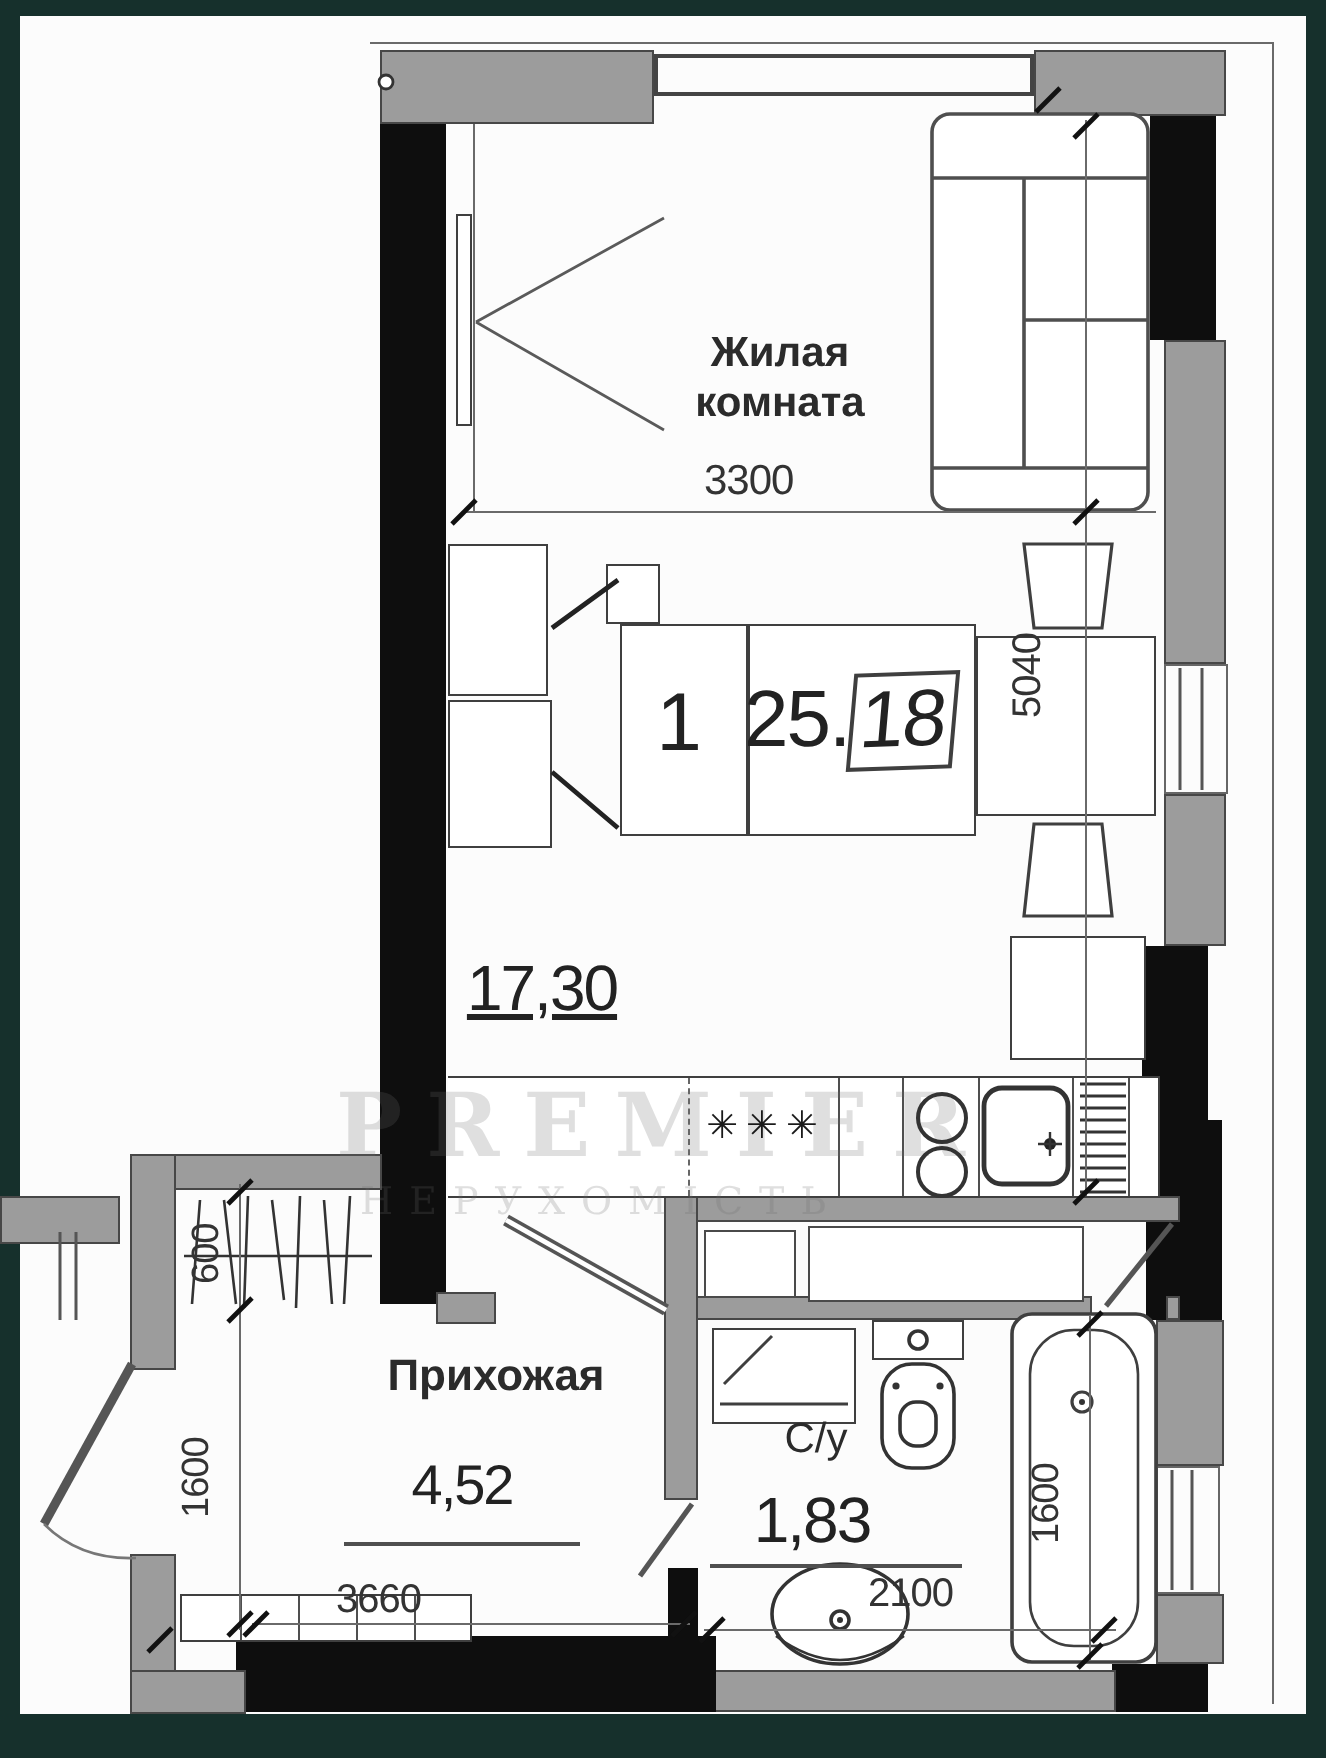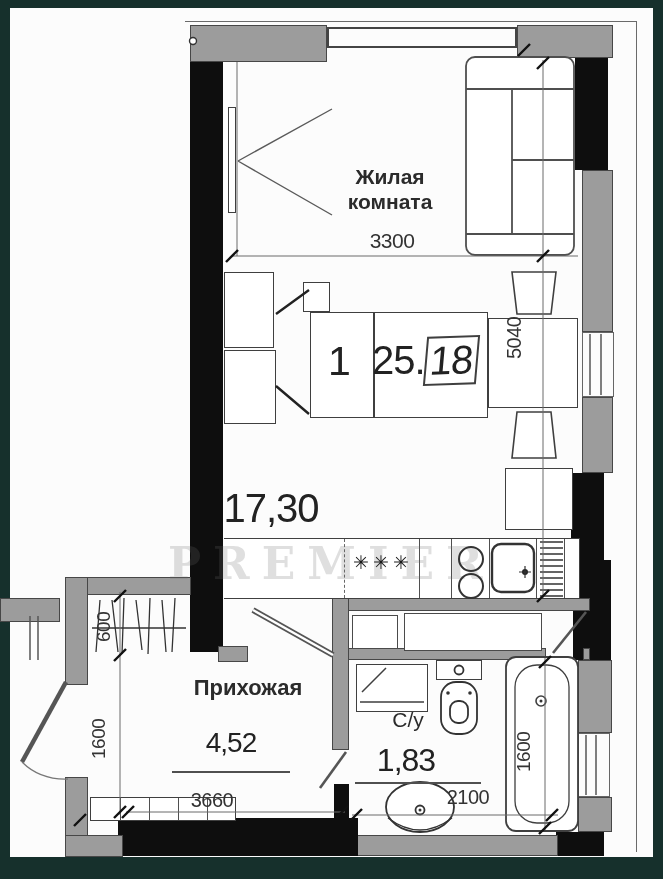--- a/index.html
+++ b/index.html
@@ -11,21 +11,21 @@
   #stage{position:relative;width:663px;height:879px;background:var(--frame);overflow:hidden;}
   .a{position:absolute;box-sizing:border-box;}
   .page{background:var(--page);}
   .wg{background:var(--wall-gray);border:1px solid #474747;}
   .wb{background:var(--wall-black);}
   .furn{background:#fff;border:1.6px solid #3f3f3f;}
   .duct{background:#fff;border:1.6px solid #4a4a4a;}
   .thin{background:#6a6a6a;}
   .lbl{color:var(--text);font-weight:600;text-align:center;line-height:1.1;}
   .area{color:#222;font-weight:600;text-align:center;letter-spacing:-1px;}
-  .dim{color:var(--dim);text-align:center;letter-spacing:-0.5px;white-space:nowrap;}
+  .dim{color:var(--dim);letter-spacing:-0.5px;white-space:nowrap;}
   .vtext{writing-mode:vertical-rl;transform:rotate(180deg);text-align:center;}
   .uline{background:#4f4f4f;}
   .cdiv{position:absolute;top:0;bottom:0;width:1.3px;background:#4f4f4f;}
   .cdash{position:absolute;top:0;bottom:0;width:0;border-left:1.5px dashed #666;}
   .wm{font-family:"DejaVu Serif",serif;color:var(--watermark);white-space:nowrap;}
   svg{position:absolute;left:0;top:0;}
   svg *{vector-effect:non-scaling-stroke;}
 </style>
 </head>
 <body>
@@ -91,20 +91,21 @@
     <div class="cdiv" style="left:340px;"></div>
   </div>
   <div class="a furn" style="left:90px;top:797px;width:146px;height:24px;">
     <div class="cdiv" style="left:29px;"></div>
     <div class="cdiv" style="left:58px;"></div>
     <div class="cdiv" style="left:87px;"></div>
     <div class="cdiv" style="left:116px;"></div>
   </div>
 
   <div class="a wm" style="left:168px;top:538px;font-size:44px;letter-spacing:12px;font-weight:600;">PREMIER</div>
+  <div class="a wm" style="left:180px;top:590px;font-size:19px;letter-spacing:8px;">НЕРУХОМІСТЬ</div>
 
   <svg width="663" height="879" viewBox="0 0 663 879" fill="none">
 
     <g stroke="#4f4f4f" stroke-width="1.8">
       <rect x="466" y="57" width="108" height="198" rx="9" fill="#fff"></rect>
       <path d="M466,89 H574 M466,234 H574 M512,89 V234 M512,160 H574"></path>
     </g>
 
     <g stroke="#5a5a5a" stroke-width="1.4">
       <path d="M238,161 L332,109 M238,161 L332,215"></path>
@@ -215,21 +216,21 @@
   <div class="a lbl" style="left:330px;top:190px;width:120px;font-size:21px;">комната</div>
   <div class="a lbl" style="left:338px;top:165px;width:104px;font-size:21px;">Жилая</div>
   <div class="a dim" style="left:352px;top:229px;width:80px;font-size:21px;">3300</div>
   <div class="a dim vtext" style="left:503px;top:300px;width:28px;height:76px;font-size:20px;">5040</div>
 
   <div class="a area" style="left:316px;top:338px;width:46px;font-size:41px;font-weight:400;">1</div>
   <div class="a area" style="left:372px;top:336px;width:116px;font-size:40px;font-weight:400;text-align:left;">
     <span>25.</span><span style="display:inline-block;border:2px solid #3f3f3f;padding:0 3px;transform:skewY(-2deg) skewX(-5deg);background:#fff;">18</span>
   </div>
 
-  <div class="a area" style="left:215px;top:486px;width:112px;font-size:40px;font-weight:400;">17,30</div>
+  <div class="a area" style="left:215px;top:476px;width:112px;font-size:32px;font-weight:400;text-decoration:underline;">17,30</div>
   <div class="a" style="left:352px;top:551px;width:62px;font-size:19px;letter-spacing:4px;color:#1a1a1a;text-align:center;">✳✳✳</div>
 
   <div class="a lbl" style="left:176px;top:676px;width:144px;font-size:22px;font-weight:600;">Прихожая</div>
   <div class="a area" style="left:178px;top:727px;width:106px;font-size:28px;font-weight:400;">4,52</div>
   <div class="a uline" style="left:172px;top:771px;width:118px;height:2px;"></div>
   <div class="a dim vtext" style="left:93px;top:598px;width:24px;height:58px;font-size:19px;">600</div>
   <div class="a dim vtext" style="left:88px;top:698px;width:24px;height:82px;font-size:19px;">1600</div>
   <div class="a dim" style="left:168px;top:789px;width:88px;font-size:20px;">3660</div>
 
   <div class="a lbl" style="left:380px;top:708px;width:56px;font-size:21px;font-weight:400;">С/у</div>

